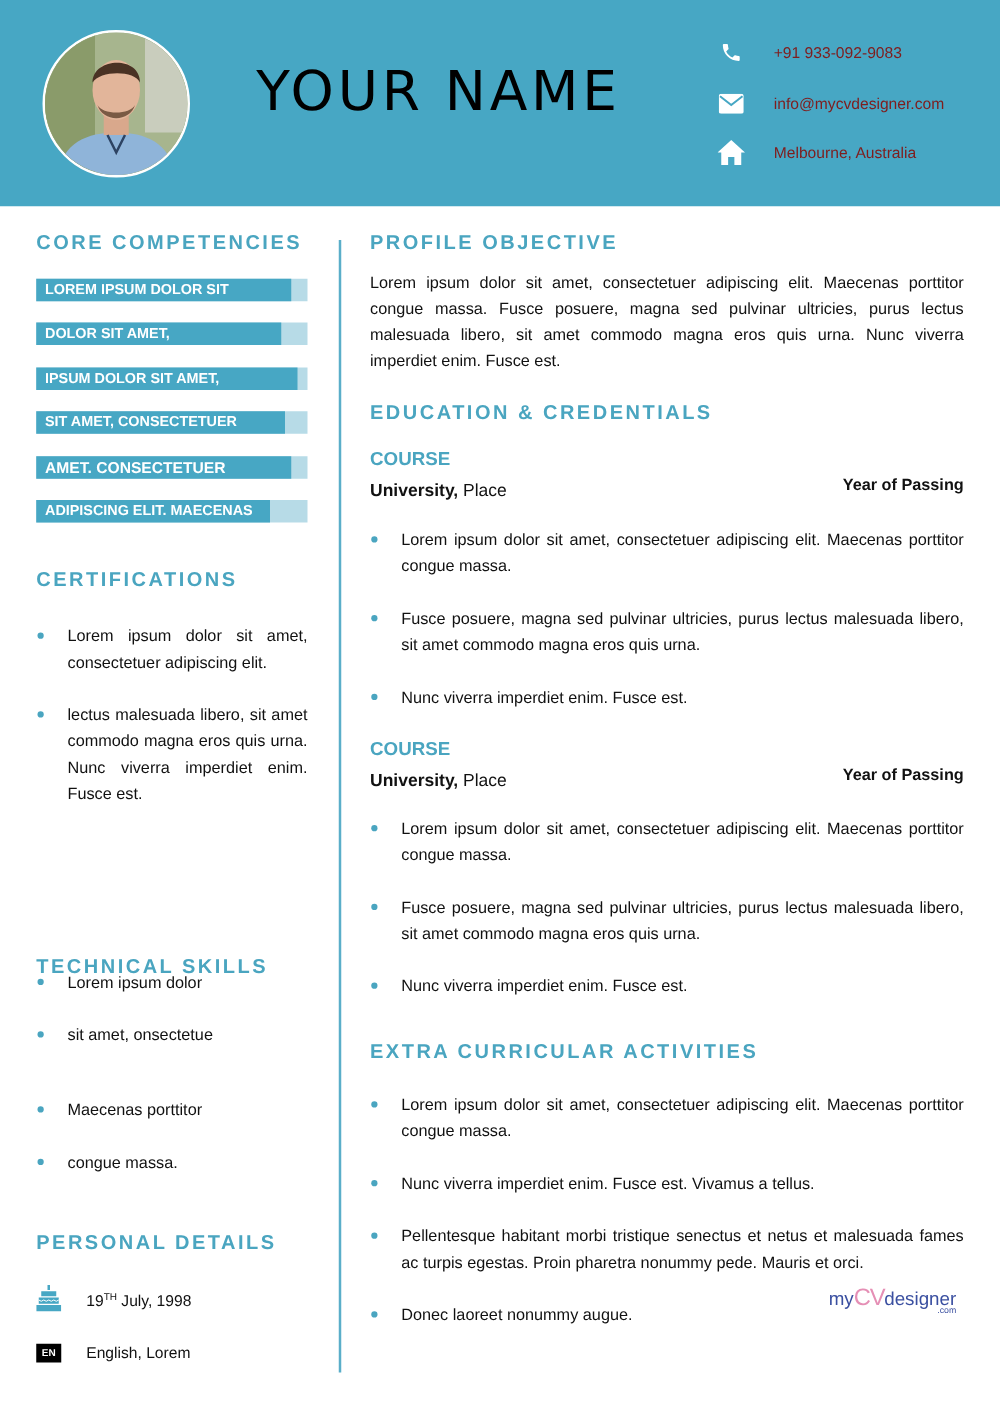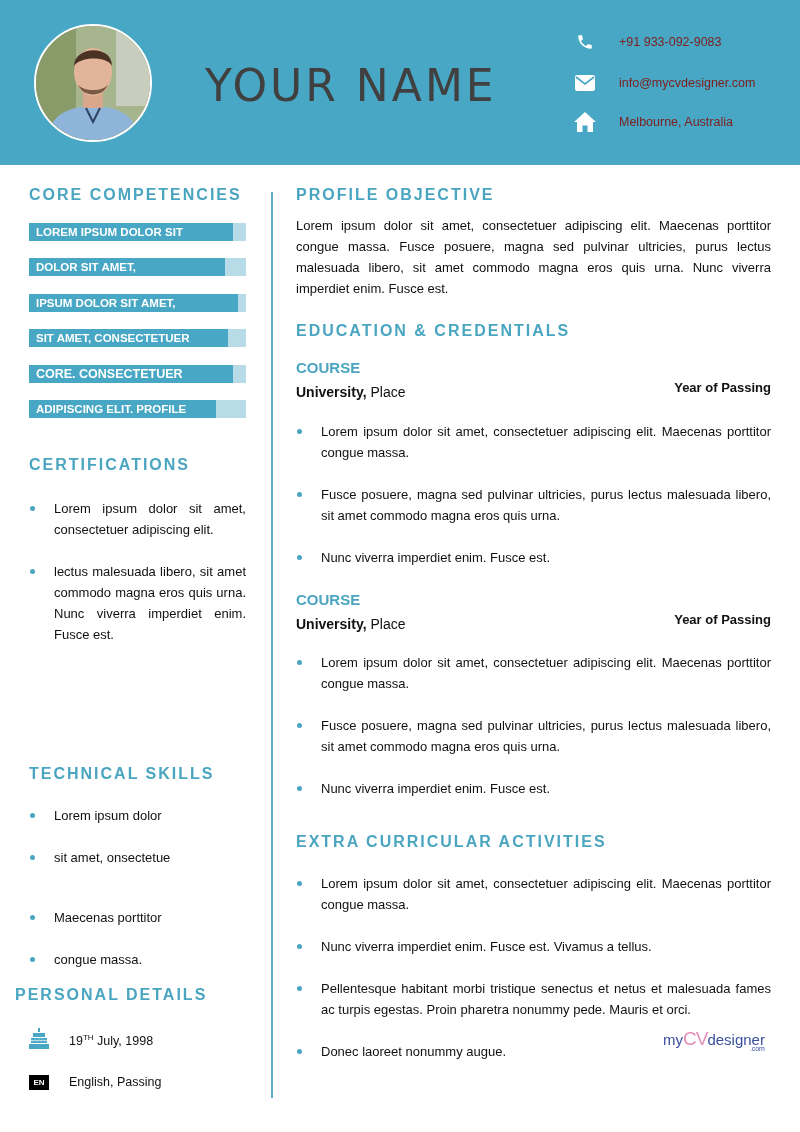--- a/index.html
+++ b/index.html
@@ -3,21 +3,21 @@
 <meta charset="utf-8">
 <style>
   * { box-sizing: border-box; margin: 0; padding: 0; }
   html, body { width: 800px; height: 1132px; background: #ffffff; overflow: hidden; }
   body { position: relative; font-family: "Liberation Sans", "DejaVu Sans", sans-serif; color: #111; }
 
   .header { position: absolute; left: 0; top: 0; width: 800px; height: 165px; background: #47a7c4; }
   .photo { position: absolute; left: 34px; top: 24px; width: 118px; height: 118px; border-radius: 50%;
            border: 2px solid #ffffff; overflow: hidden; background: #9fb08a; }
   .photo svg { display: block; }
-  .name { position: absolute; left: 205px; top: 60px; font-size: 44px; letter-spacing: 3px; color: #404040;
+  .name { position: absolute; left: 205px; top: 48px; font-size: 44px; letter-spacing: 3px; color: #000000;
           font-family: "DejaVu Sans", sans-serif; font-weight: normal; }
   .contact { position: absolute; left: 570px; top: 0; width: 230px; }
   .contact-row { position: absolute; left: 0; height: 24px; display: flex; align-items: center; }
   .contact-row .ic { width: 30px; display: flex; justify-content: center; }
   .contact-row .txt { position: absolute; left: 49px; white-space: nowrap; color: #7f1d1d; font-size: 12.5px; }
 
   .divider { position: absolute; left: 271px; top: 192px; width: 2px; height: 906px; background: #5aaec9; }
 
   .sec-title { position: absolute; font-weight: bold; font-size: 16px; letter-spacing: 2px; color: #4aa5c0; white-space: nowrap; }
 
@@ -110,57 +110,57 @@
 <div class="bar" style="top:294px;padding-left:29px;">
     <div class="fill" style="width:209px;"></div>
     <span class="lbl">IPSUM DOLOR SIT AMET,</span>
   </div>
 <div class="bar" style="top:329px;">
     <div class="fill" style="width:199px;"></div>
     <span class="lbl">SIT AMET, CONSECTETUER</span>
   </div>
 <div class="bar" style="top:365px;">
     <div class="fill" style="width:204px;"></div>
-    <span class="lbl" style="font-size:12.5px;">CORE. CONSECTETUER</span>
+    <span class="lbl" style="font-size:12.5px;">AMET. CONSECTETUER</span>
   </div>
 <div class="bar" style="top:400px;">
     <div class="fill" style="width:187px;"></div>
-    <span class="lbl">ADIPISCING ELIT. PROFILE</span>
+    <span class="lbl">ADIPISCING ELIT. MAECENAS</span>
   </div>
 
 <div class="sec-title" style="left:29px; top:456px;">CERTIFICATIONS</div>
 <ul class="blist" style="left:29px; top:498px; width:217px;">
   <li>Lorem ipsum dolor sit amet, consectetuer adipiscing elit.</li>
   <li style="margin-top:21px;">lectus malesuada libero, sit amet commodo magna eros quis urna. Nunc viverra imperdiet enim. Fusce est.</li>
 </ul>
 
 <div class="sec-title" style="left:29px; top:765px;">TECHNICAL SKILLS</div>
-<ul class="blist" style="left:29px; top:805px; width:217px;">
+<ul class="blist" style="left:29px; top:775px; width:217px;">
   <li>Lorem ipsum dolor</li>
   <li style="margin-top:21px;">sit amet, onsectetue</li>
   <li style="margin-top:39px;">Maecenas porttitor</li>
   <li style="margin-top:21px;">congue massa.</li>
 </ul>
 
-<div class="sec-title" style="left:15px; top:986px;">PERSONAL DETAILS</div>
+<div class="sec-title" style="left:29px; top:986px;">PERSONAL DETAILS</div>
 <div class="pd-row" style="top:1030px; height:22px;">
   <span>
     <svg width="20" height="22" viewBox="0 0 20 22">
       <rect x="9" y="0" width="2" height="4" fill="#47a7c4"></rect>
       <rect x="4" y="5" width="12" height="4" fill="#47a7c4"></rect>
       <rect x="2" y="10" width="16" height="5" fill="#47a7c4"></rect>
       <path d="M2 12 q2 2 4 0 q2 2 4 0 q2 2 4 0 q2 2 4 0" fill="none" stroke="#fff" stroke-width="0.8"></path>
       <rect x="0" y="16" width="20" height="5" fill="#47a7c4"></rect>
     </svg>
   </span>
   <span class="txt"><span>19</span><sup style="font-size:8px;">TH</sup><span> July, 1998</span></span>
 </div>
 <div class="pd-row" style="top:1074px; height:16px;">
   <span class="en-badge">EN</span>
-  <span class="txt">English, Passing</span>
+  <span class="txt">English, Lorem</span>
 </div>
 
 <div class="sec-title" style="left:296px; top:186px;">PROFILE OBJECTIVE</div>
 <div class="para" style="left:296px; top:215px; width:475px;">Lorem ipsum dolor sit amet, consectetuer adipiscing elit. Maecenas porttitor congue massa. Fusce posuere, magna sed pulvinar ultricies, purus lectus malesuada libero, sit amet commodo magna eros quis urna. Nunc viverra imperdiet enim. Fusce est.</div>
 
 <div class="sec-title" style="left:296px; top:322px;">EDUCATION &amp; CREDENTIALS</div>
 
 <div class="course" style="left:296px; top:359px;">COURSE</div>
 <div class="uni" style="left:296px; top:384px;"><b>University,</b><span> Place</span></div>
 <div class="year" style="left:600px; width:171px; top:380px;">Year of Passing</div>

